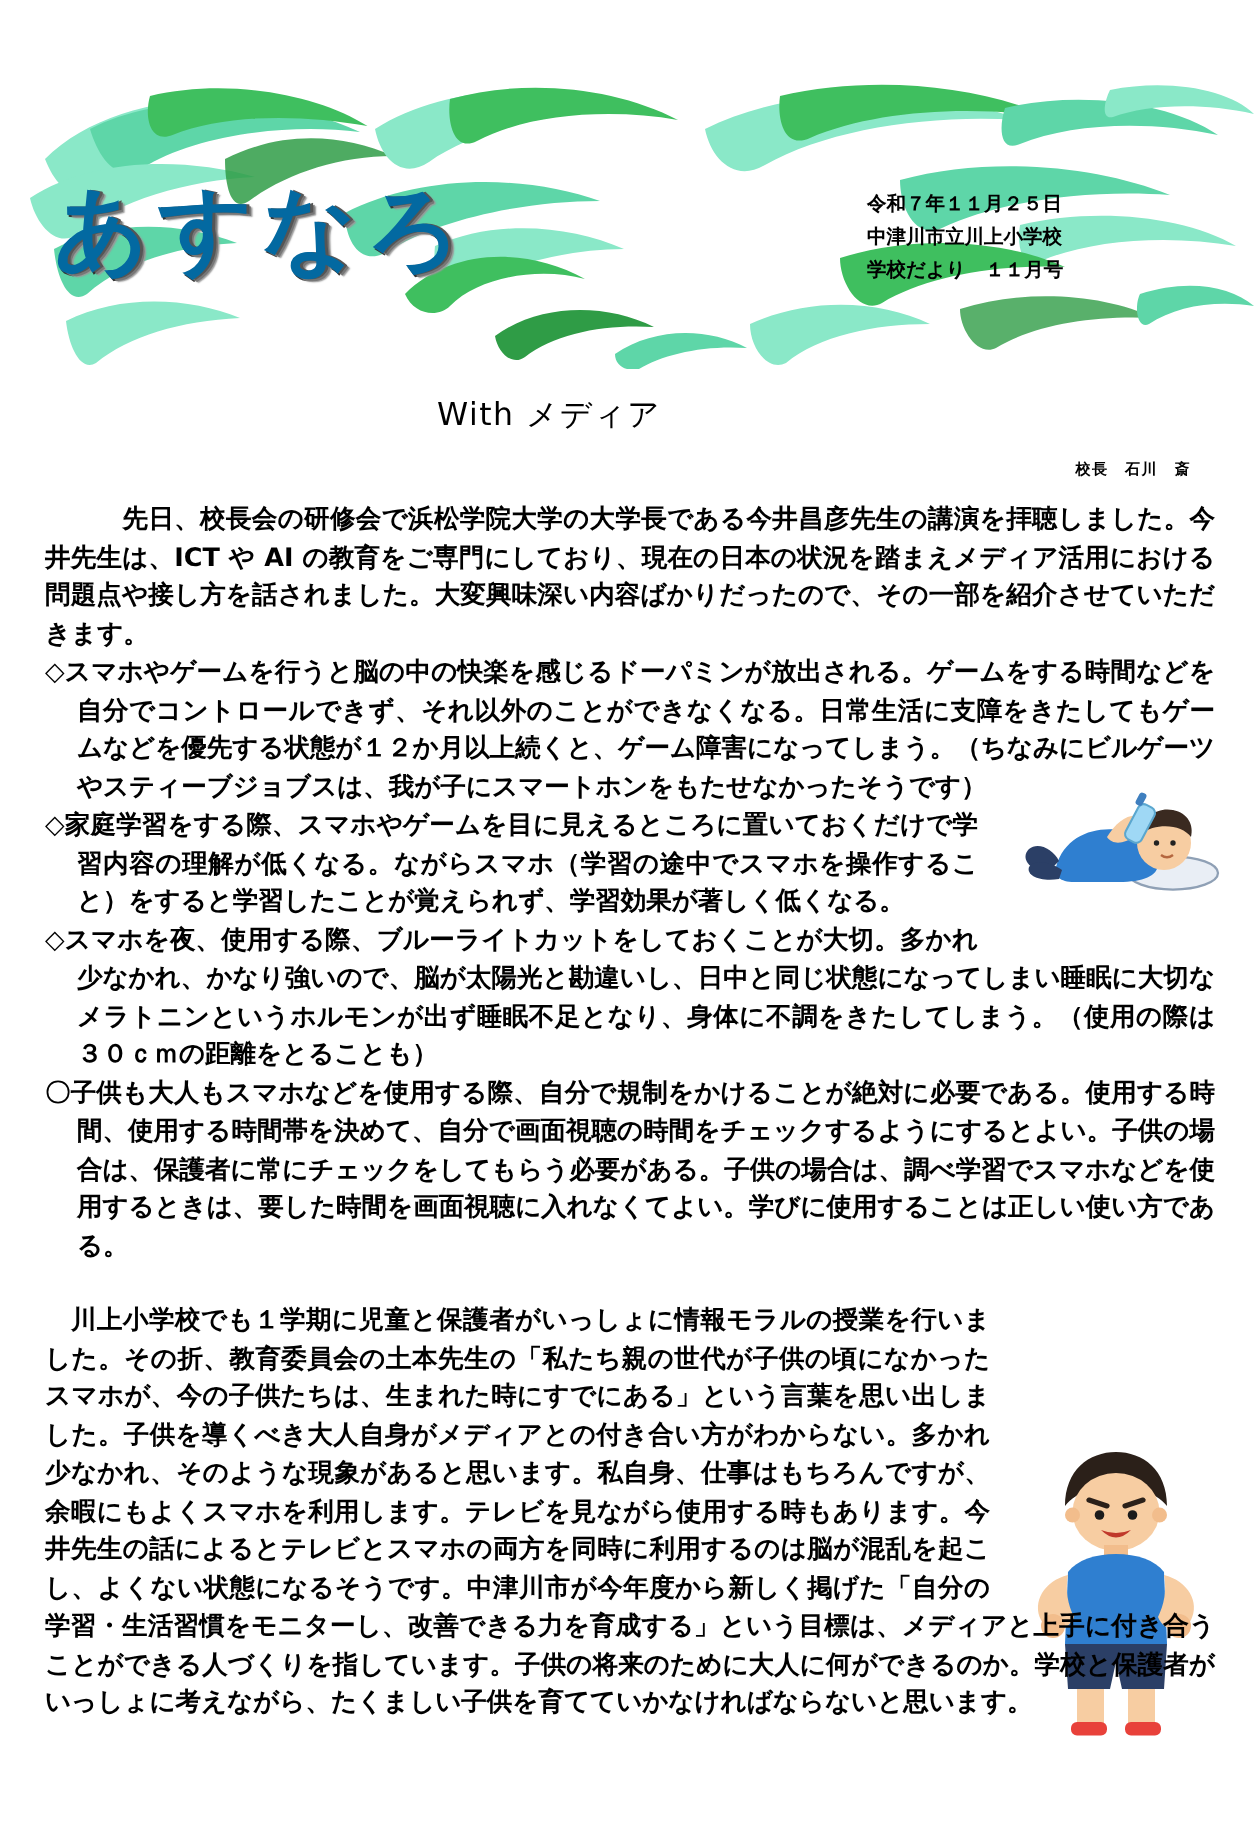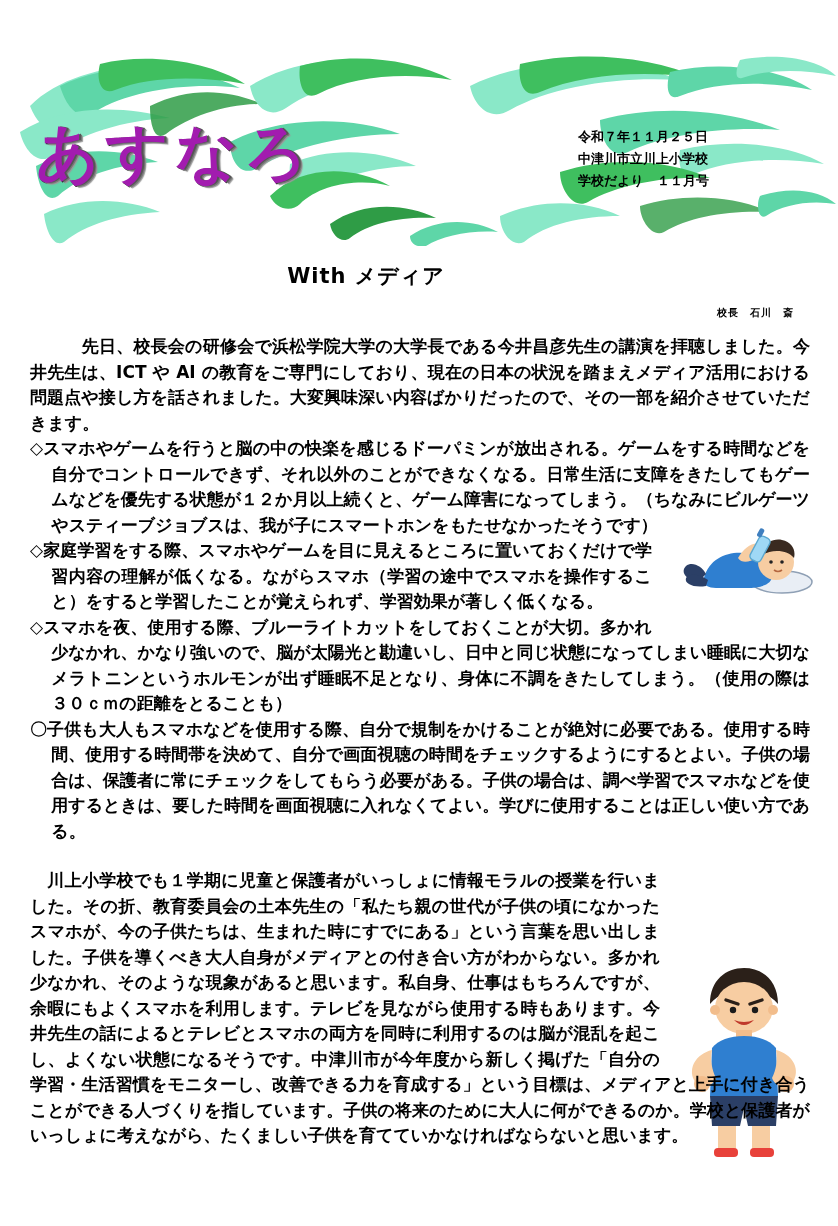--- a/index.html
+++ b/index.html
@@ -30,21 +30,21 @@
     position: absolute;
     left: 36px;
     top: 112px;
     width: 470px;
     height: 82px;
     font-family: "DejaVu Sans", sans-serif;
     font-weight: bold;
     font-size: 62px;
     line-height: 82px;
     letter-spacing: 6px;
-    color: #a21caf;
+    color: #0369a1;
     text-shadow:
        2px 0 0 #555, 3px 1px 0 #777, 4px 2px 1px #999,
        1px 1px 0 #333;
     white-space: nowrap;
   }
 
   .issue-block {
     position: absolute;
     left: 578px;
     top: 126px;
@@ -57,21 +57,21 @@
   }
 
   
   .doc-title {
     position: absolute;
     left: 0;
     top: 262px;
     width: 732px;
     text-align: center;
     font-family: "DejaVu Sans", sans-serif;
-    font-weight: bold;
+    font-weight: normal;
     font-size: 21px;
     letter-spacing: 1px;
   }
 
   .byline {
     position: absolute;
     right: 44px;
     top: 306px;
     font-family: "DejaVu Sans", sans-serif;
     font-weight: bold;

